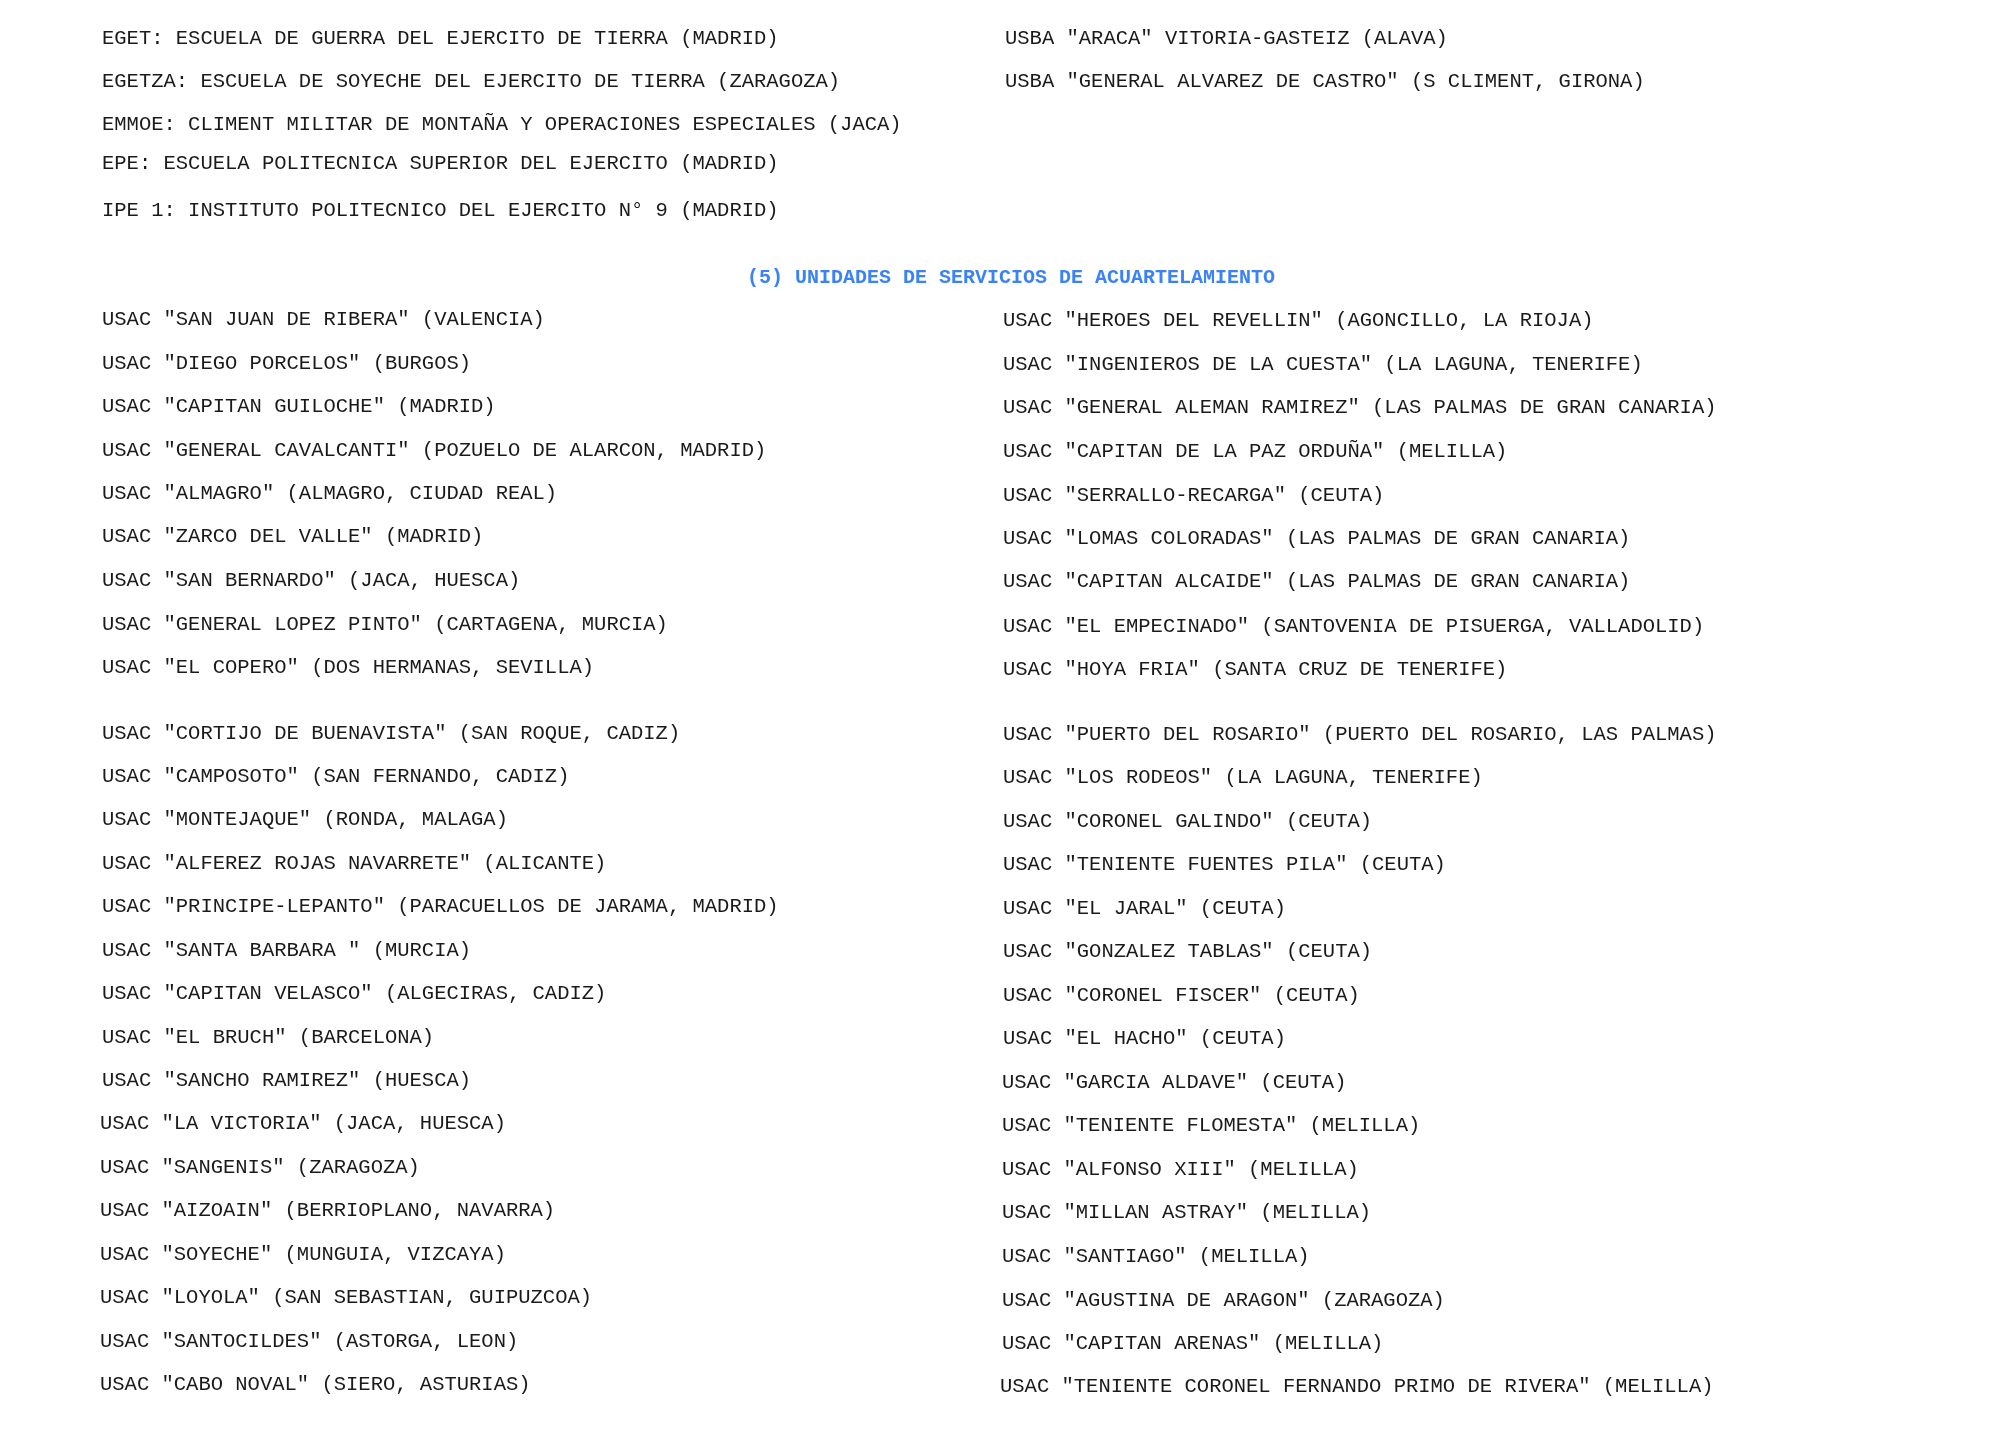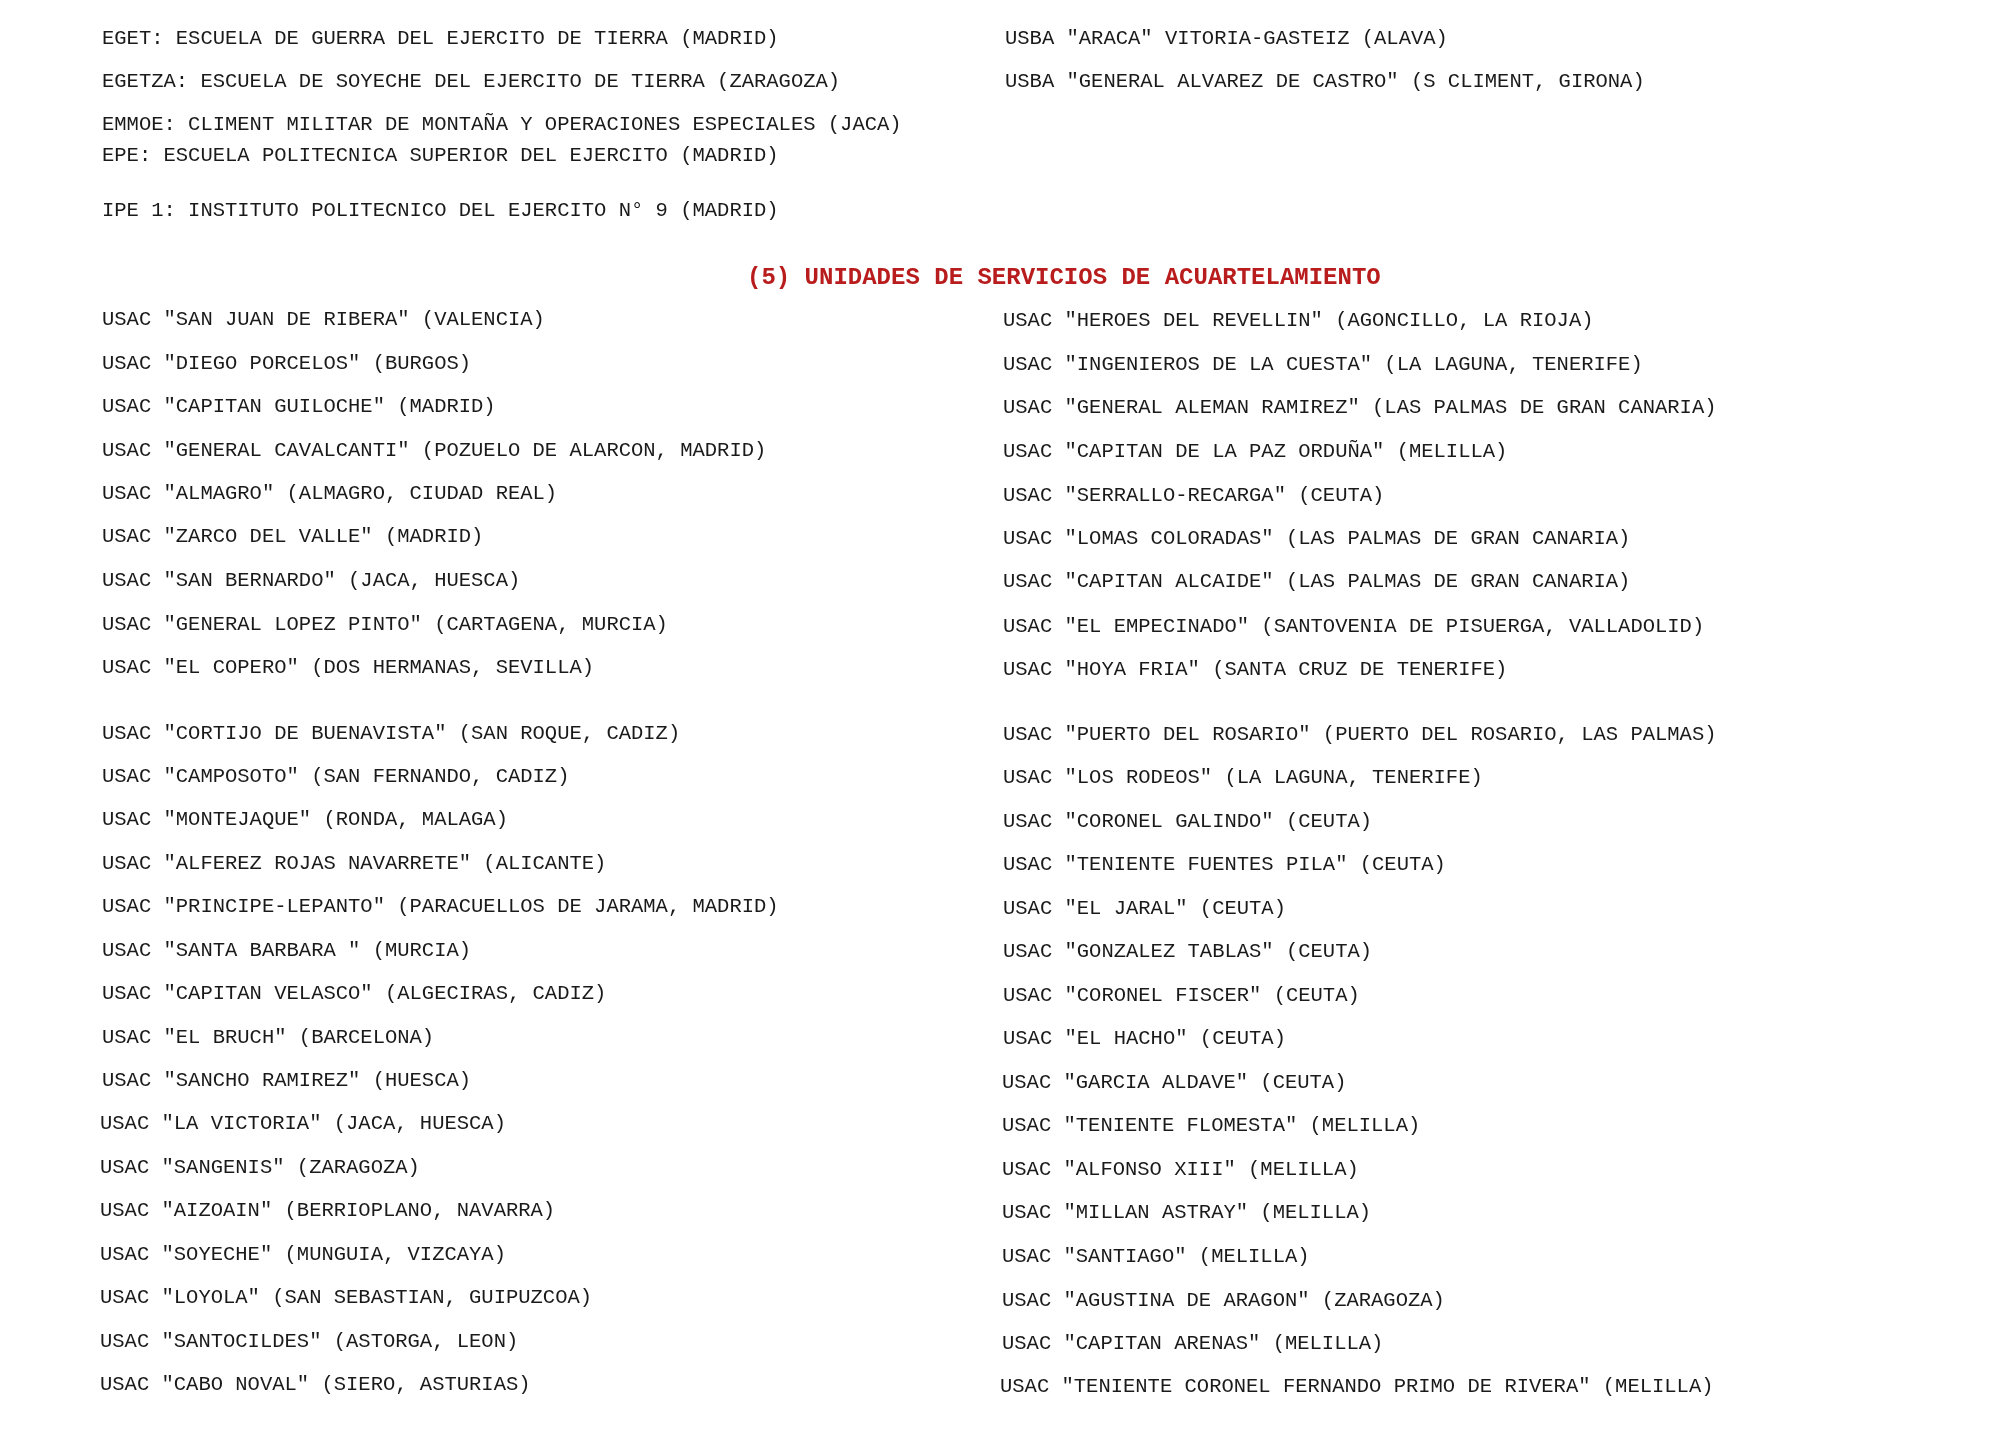--- a/index.html
+++ b/index.html
@@ -32,34 +32,34 @@
     }
     .col-left { left: 102px; }
     .col-right { left: 1003px; }
     .heading {
       position: absolute;
       left: 747px;
       top: 266px;
       white-space: pre;
       font-weight: bold;
       line-height: 24px;
-      font-size: 24px;
-      color: #b91c1c;
+      font-size: 20px;
+      color: #3b82f6;
     }
   </style>
 </head>
 <body>
 
 <div class="page">
 
   <div>
     <div class="line col-left" style="top:27px">EGET: ESCUELA DE GUERRA DEL EJERCITO DE TIERRA (MADRID)</div>
     <div class="line col-left" style="top:70px">EGETZA: ESCUELA DE SOYECHE DEL EJERCITO DE TIERRA (ZARAGOZA)</div>
     <div class="line col-left" style="top:113px">EMMOE: CLIMENT MILITAR DE MONTAÑA Y OPERACIONES ESPECIALES (JACA)</div>
-    <div class="line col-left" style="top:144px">EPE: ESCUELA POLITECNICA SUPERIOR DEL EJERCITO (MADRID)</div>
+    <div class="line col-left" style="top:152px">EPE: ESCUELA POLITECNICA SUPERIOR DEL EJERCITO (MADRID)</div>
     <div class="line col-left" style="top:199px">IPE 1: INSTITUTO POLITECNICO DEL EJERCITO N° 9 (MADRID)</div>
   </div>
 
   <div>
     <div class="line col-right" style="top:27px;left:1005px">USBA "ARACA" VITORIA-GASTEIZ (ALAVA)</div>
     <div class="line col-right" style="top:70px;left:1005px">USBA "GENERAL ALVAREZ DE CASTRO" (S CLIMENT, GIRONA)</div>
   </div>
 
   <div class="heading">(5) UNIDADES DE SERVICIOS DE ACUARTELAMIENTO</div>
 

